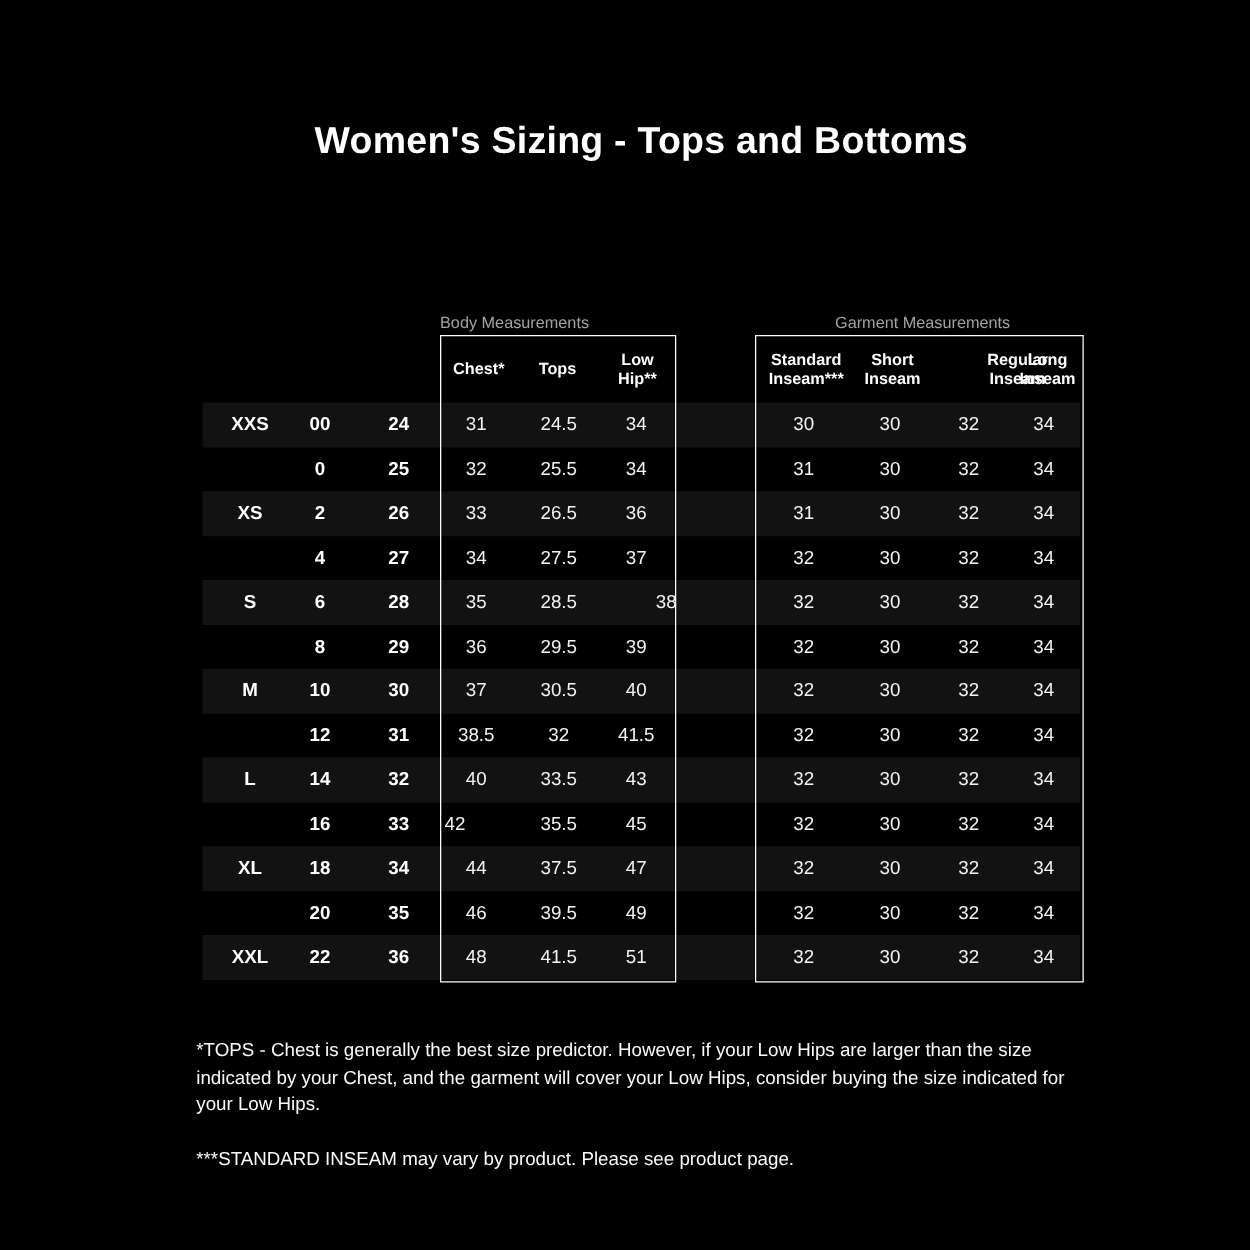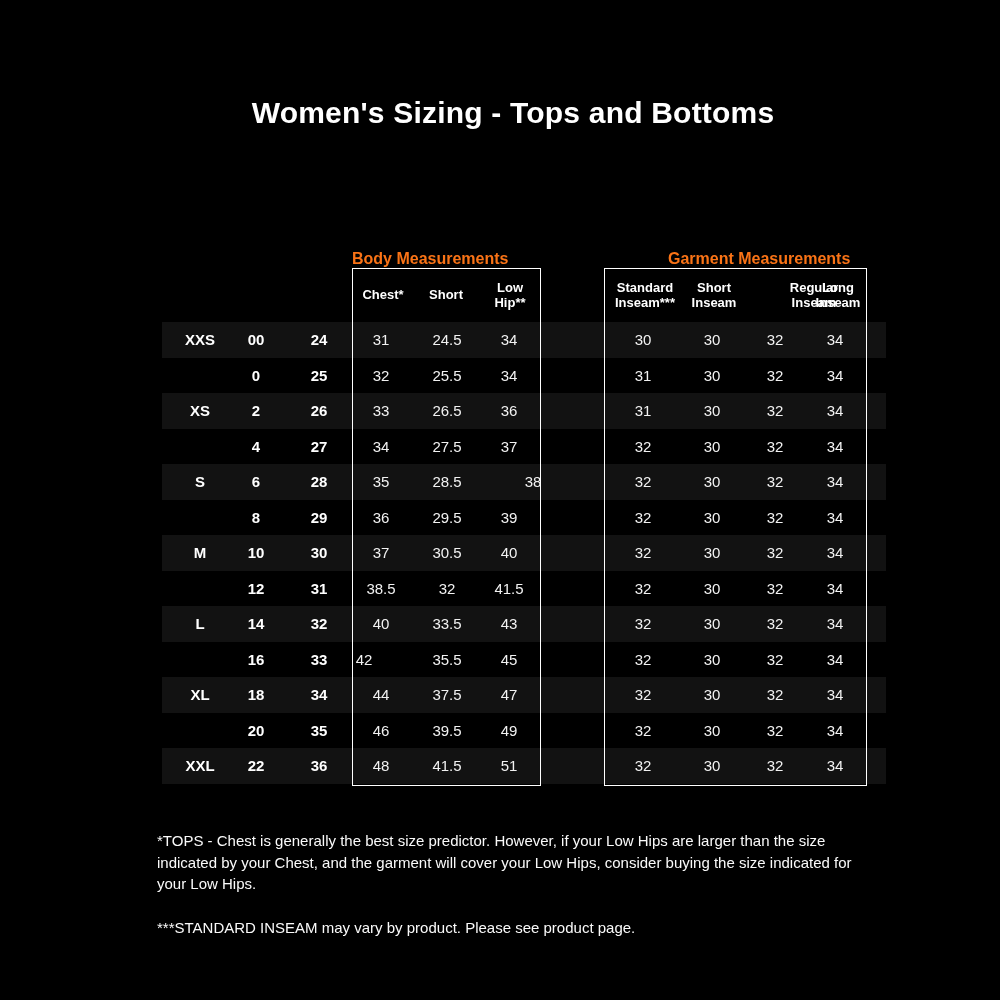--- a/index.html
+++ b/index.html
@@ -8,39 +8,39 @@
     font-family:"Liberation Sans", sans-serif;color:#fff;
   }
   .title{
     position:absolute;top:76px;left:13px;width:1000px;text-align:center;
     font-size:30px;font-weight:700;letter-spacing:0.2px;
   }
   .subtitle{
     position:absolute;top:220px;left:160px;width:707px;text-align:center;
     font-size:15px;font-weight:400;color:#f5f5f5;
   }
-  .group-label{position:absolute;top:250px;font-size:16px;font-weight:700;color:#f97316;}
+  .group-label{position:absolute;top:250px;font-size:13px;font-weight:400;color:#a3a3a3;}
   .group-label.body{left:352px;}
   .group-label.garment{left:668px;}
   .box{position:absolute;top:268px;height:518px;border:1.5px solid #fff;box-sizing:border-box;z-index:3;}
   .box.body-box{left:352px;width:189px;}
   .box.garment-box{left:604px;width:263px;}
   .col-header{
     position:absolute;top:272px;height:46px;display:flex;align-items:center;justify-content:center;
     text-align:center;font-size:13px;font-weight:700;line-height:15.5px;transform:translateX(-50%);z-index:4;
   }
   .ch-chest{left:383px;width:80px;}
   .ch-waist{left:446px;width:80px;}
   .ch-lowhip{left:510px;width:60px;}
   .ch-std{left:645px;width:74px;}
   .ch-short{left:714px;width:54px;}
   .ch-reg{left:814px;width:62px;}
   .ch-long{left:838px;width:52px;}
   #rows{position:absolute;left:162px;top:322px;width:702px;z-index:2;}
-  .row{position:absolute;left:0;width:702px;height:35.5px;padding-left:22px;}
+  .row{position:absolute;left:0;width:702px;height:35.5px;}
   .row.stripe{background:#121212;}
   .cell{
     position:absolute;top:0;transform:translateX(-50%);line-height:35.5px;
     font-size:15px;font-weight:400;color:#f2f2f2;white-space:nowrap;
   }
   .cell.b{font-weight:700;color:#fff;}
   .footnotes{
     position:absolute;left:157px;top:808px;width:716px;
     font-size:15px;line-height:21.8px;color:#fafafa;white-space:pre-line;
   }
@@ -54,21 +54,21 @@
   <h1 class="title">Women's Sizing - Tops and Bottoms</h1>
 
 
   <div class="group-label body">Body Measurements</div>
   <div class="group-label garment">Garment Measurements</div>
 
   <div class="box body-box"></div>
   <div class="box garment-box"></div>
 
   <div class="col-header ch-chest">Chest*</div>
-  <div class="col-header ch-waist">Short</div>
+  <div class="col-header ch-waist">Tops</div>
   <div class="col-header ch-lowhip">Low Hip**</div>
   <div class="col-header ch-std">Standard Inseam***</div>
   <div class="col-header ch-short">Short Inseam</div>
   <div class="col-header ch-reg">Regular Inseam</div>
   <div class="col-header ch-long">Long Inseam</div>
 
   <div id="rows">
       <div class="row stripe" style="top: 0px;">
         <span class="cell b" style="left: 38px;">XXS</span>
         <span class="cell b" style="left: 94px;">00</span>

